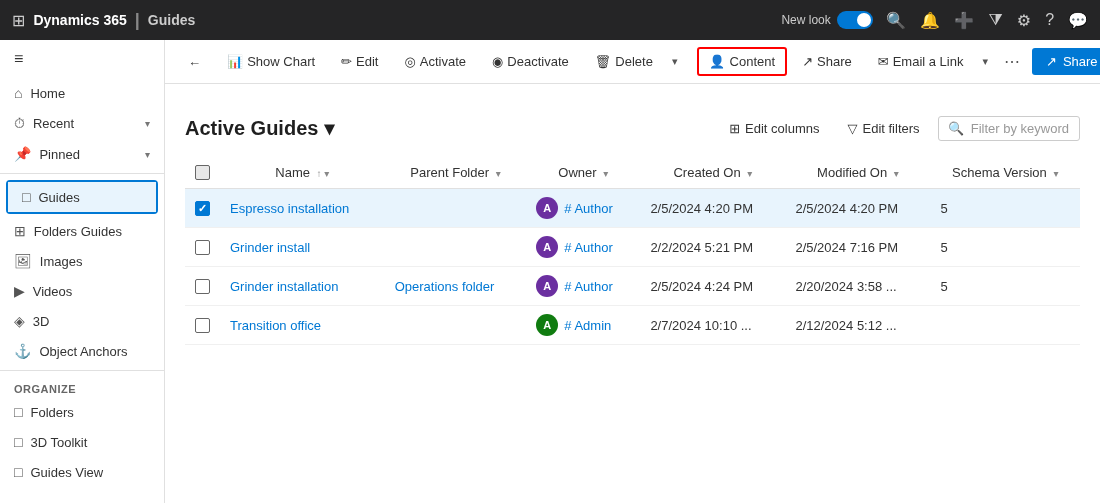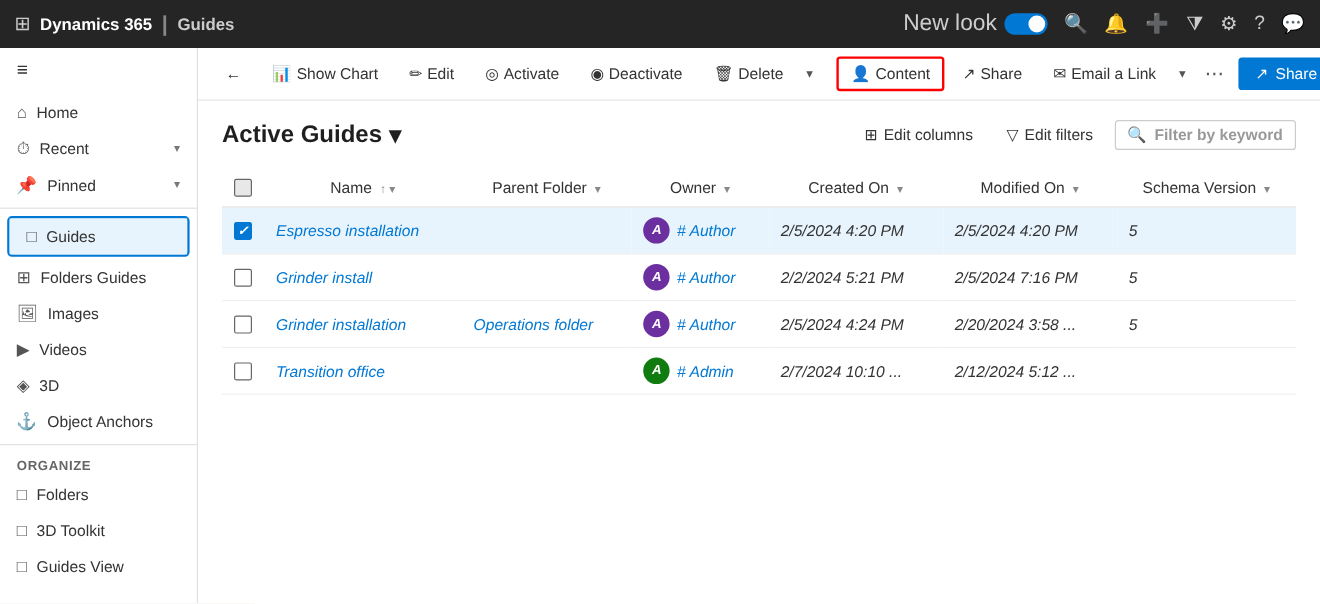--- a/index.html
+++ b/index.html
@@ -8,21 +8,21 @@
     
     .top-nav {
       display: flex; align-items: center; background: #1a1a2e; height: 40px; padding: 0 12px; gap: 12px;
       background: #0f0f23;
     }
     .top-nav { background: #2d2d2d; }
     .top-nav-brand { color: white; font-size: 14px; font-weight: 600; display: flex; align-items: center; gap: 8px; }
     .top-nav-divider { color: #888; font-size: 18px; }
     .top-nav-title { color: #ccc; font-size: 14px; }
     .top-nav-right { margin-left: auto; display: flex; align-items: center; gap: 14px; }
-    .top-nav-right span { color: #ccc; font-size: 19px; }
+    .top-nav-right span { color: #ccc; font-size: 12px; }
     .new-look { display: flex; align-items: center; gap: 6px; color: #ccc; font-size: 12px; }
     .toggle-switch { width: 36px; height: 18px; background: #0078d4; border-radius: 9px; position: relative; cursor: pointer; }
     .toggle-switch::after { content: ''; position: absolute; width: 14px; height: 14px; background: white; border-radius: 50%; top: 2px; right: 2px; }
     .icon-btn { color: #ccc; font-size: 16px; cursor: pointer; background: none; border: none; }
 
     
     .layout { display: flex; height: 463px; }
 
     
     .sidebar { width: 165px; background: white; border-right: 1px solid #e0e0e0; display: flex; flex-direction: column; overflow: hidden; flex-shrink: 0; }
@@ -41,31 +41,31 @@
     .toolbar-btn { display: flex; align-items: center; gap: 4px; padding: 5px 10px; font-size: 13px; color: #333; background: none; border: 1px solid transparent; border-radius: 3px; cursor: pointer; white-space: nowrap; }
     .toolbar-btn.assign-btn { border: 2px solid red; border-radius: 3px; }
     .toolbar-chevron { padding: 5px 4px; font-size: 11px; color: #555; cursor: pointer; border: none; background: none; }
     .toolbar-more { padding: 5px 8px; font-size: 16px; color: #555; cursor: pointer; border: none; background: none; }
     .toolbar-separator { width: 1px; height: 20px; background: #ddd; margin: 0 4px; }
     .share-btn-blue { display: flex; align-items: center; gap: 6px; padding: 6px 14px; background: #0078d4; color: white; border: none; border-radius: 3px; font-size: 13px; cursor: pointer; margin-left: auto; }
     .share-btn-blue .chevron { font-size: 10px; }
 
     
     .content { flex: 1; padding: 16px 20px; background: white; overflow: auto; }
-    .content-header { display: flex; align-items: flex-start; justify-content: space-between; margin-bottom: 16px; }
+    .content-header { display: flex; align-items: flex-start; justify-content: space-between; margin-bottom: 16px; margin-top: 16px; }
     .content-title { font-size: 20px; font-weight: 600; color: #1f1f1f; display: flex; align-items: center; gap: 6px; }
     .content-actions { display: flex; align-items: center; gap: 8px; }
     .action-btn { display: flex; align-items: center; gap: 5px; padding: 5px 10px; font-size: 13px; color: #333; background: none; border: none; cursor: pointer; border-radius: 3px; }
     .filter-input { display: flex; align-items: center; gap: 6px; border: 1px solid #ccc; border-radius: 3px; padding: 4px 10px; font-size: 13px; color: #888; background: white; }
 
     
     .table { width: 100%; border-collapse: collapse; }
     .table th { text-align: center; padding: 8px 10px; font-size: 13px; font-weight: 500; color: #333; border-bottom: 1px solid #e0e0e0; white-space: nowrap; cursor: pointer; }
     .table th .sort-icon { font-size: 10px; color: #888; margin-left: 3px; }
-    .table td { padding: 8px 10px; font-size: 13px; color: #333; border-bottom: 1px solid #f0f0f0; white-space: nowrap; font-style: italic; }
+    .table td { padding: 8px 10px; font-size: 13px; color: #333; border-bottom: 1px solid #f0f0f0; white-space: nowrap; }
     .table tr.selected-row { background: #e8f4fd; }
     .link-cell { color: #0078d4; cursor: pointer; text-decoration: none; }
     .owner-cell { display: flex; align-items: center; gap: 6px; }
     .avatar { width: 22px; height: 22px; border-radius: 50%; display: flex; align-items: center; justify-content: center; font-size: 11px; font-weight: 600; color: white; flex-shrink: 0; }
     .avatar.purple { background: #6b2fa0; }
     .avatar.green { background: #107c10; }
     .checkbox-cell { width: 30px; }
     .cb { width: 15px; height: 15px; border: 1.5px solid #666; border-radius: 2px; cursor: pointer; display: flex; align-items: center; justify-content: center; }
     .cb.checked { background: #0078d4; border-color: #0078d4; }
     .cb.checked::after { content: '✓'; color: white; font-size: 11px; font-weight: bold; }
@@ -237,21 +237,21 @@
           <button class="action-btn">
             <span>⊞</span>
             <span>Edit columns</span>
           </button>
           <button class="action-btn">
             <span>▽</span>
             <span>Edit filters</span>
           </button>
           <div class="filter-input">
             <span>🔍</span>
-            <span style="color:#999;font-weight:bold;">Filter by keyword</span>
+            <span style="color:#999;">Filter by keyword</span>
           </div>
         </div>
       </div>
 
       <table class="table">
         <thead>
           <tr>
             <th class="checkbox-cell">
               <div class="cb header-cb"></div>
             </th>

